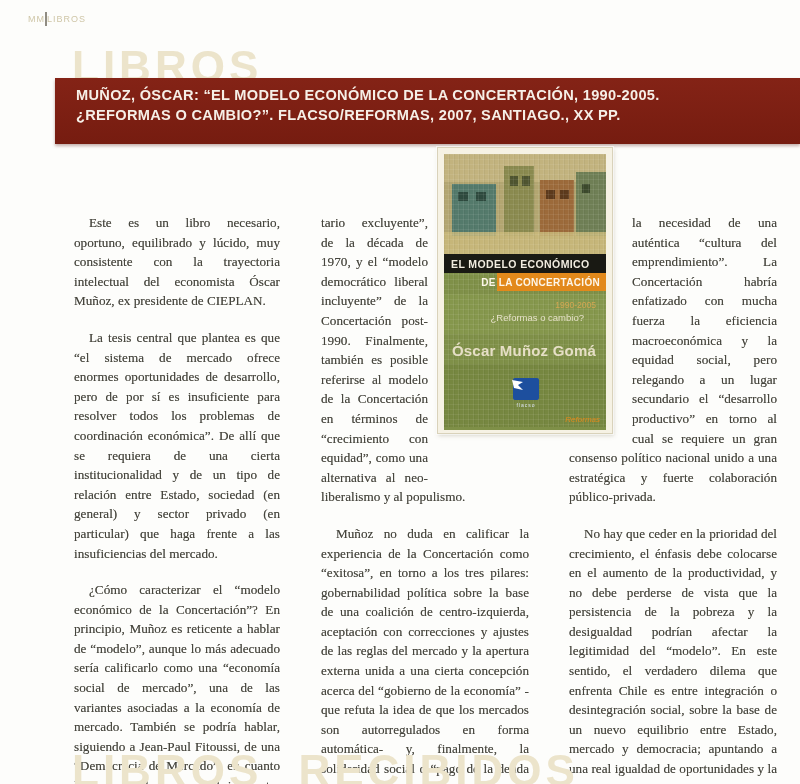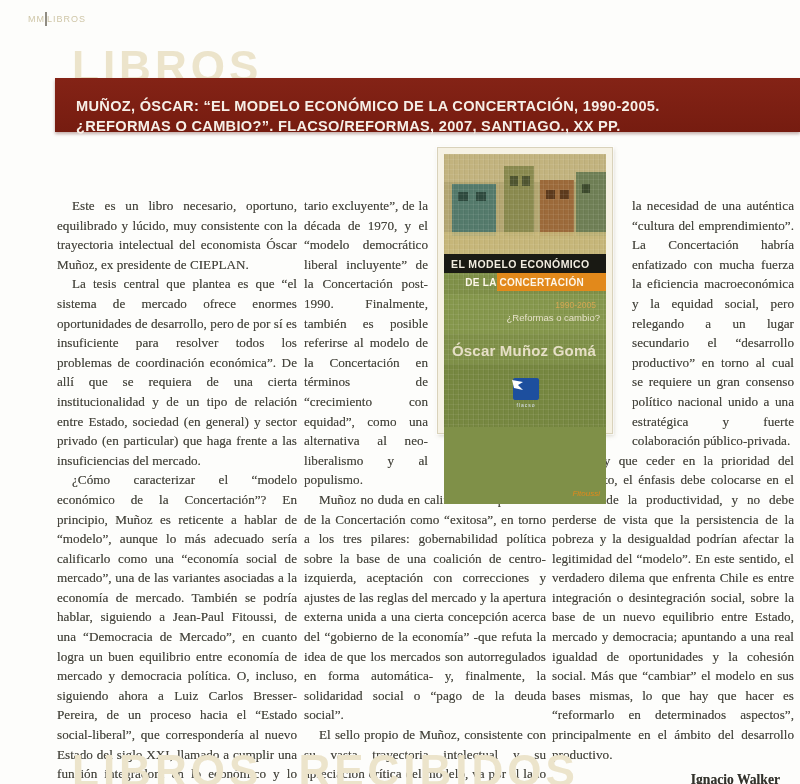--- a/index.html
+++ b/index.html
@@ -12,65 +12,65 @@
   .folio{position:absolute;left:28px;top:12px;font-family:"Liberation Sans",sans-serif;
     font-size:9px;letter-spacing:1px;color:#cfc6a8;display:flex;align-items:center;}
   .folio .bar{display:inline-block;width:2px;height:14px;background:#6b655a;opacity:.75;}
   
   .wm{position:absolute;font-family:"Liberation Sans",sans-serif;font-weight:bold;
     color:#ece4cb;letter-spacing:4px;z-index:1;white-space:nowrap;}
   .wm-top{left:72px;top:42px;font-size:44px;}
   .wm-bottom{left:72px;top:746px;font-size:44px;word-spacing:20px;}
   
   .banner{
-    position:absolute;left:55px;top:78px;width:745px;height:54px;z-index:2;
+    position:absolute;left:55px;top:78px;width:745px;height:66px;z-index:2;
     background:linear-gradient(#842316,#761c10);
     box-shadow:0 2px 3px rgba(90,30,20,.35);
-    padding:18px 10px 0 21px;box-sizing:border-box;
+    padding:7px 10px 0 21px;box-sizing:border-box;
   }
   .banner-line{
     font-family:"Liberation Sans",sans-serif;font-weight:bold;font-size:14.6px;
     line-height:20px;color:#f6efe7;letter-spacing:.3px;white-space:nowrap;
   }
   
   .col{position:absolute;top:196px;font-size:13.2px;line-height:19.6px;
     color:#46453d;text-align:justify;z-index:1;
     text-shadow:0 0 .5px rgba(70,69,61,.55);}
   .col1{left:57px;width:240px;}
   .col2{left:304px;width:242px;}
   .col3{left:552px;width:242px;}
-  .col p{margin:0;text-indent:15px;}
+  .col p{margin:17px;text-indent:15px;}
   .col p.cont{text-indent:0;}
   .spacer-r{float:right;width:118px;height:278px;}
   .spacer-l{float:left;width:80px;height:252px;}
   .sig{margin-top:6px;text-align:right;padding-right:14px;}
   .sig-name{font-weight:bold;font-size:13.6px;color:#33322c;}
   
   .book{
     position:absolute;left:437px;top:147px;width:176px;height:287px;z-index:3;
     background:#f6f2e4;border:1px solid #d9d2ba;box-sizing:border-box;
     padding:6px;box-shadow:0 0 0 1px rgba(255,255,255,.6),1px 2px 4px rgba(120,110,80,.25);
   }
-  .cover{position:relative;width:162px;height:350px;overflow:hidden;background:#7f9048;}
+  .cover{position:relative;width:162px;height:276px;overflow:hidden;background:#7f9048;}
   .cover svg{position:absolute;left:0;top:0;}
   .band-black{
     position:absolute;left:0;top:100px;width:100%;height:19px;background:#191913;
     display:flex;align-items:center;padding-left:7px;box-sizing:border-box;
   }
   .band-black span{font-family:"Liberation Sans",sans-serif;font-weight:bold;
     font-size:10.5px;letter-spacing:.4px;color:#f1ece0;white-space:nowrap;}
   .band-orange{
     position:absolute;left:33%;top:119px;width:67%;height:18px;background:#e2891b;
-    display:flex;align-items:center;justify-content:flex-end;padding-right:22px;box-sizing:border-box;
+    display:flex;align-items:center;justify-content:flex-end;padding-right:6px;box-sizing:border-box;
   }
   .band-orange span{font-family:"Liberation Sans",sans-serif;font-weight:bold;
     font-size:10px;letter-spacing:.3px;color:#fdf6e9;white-space:nowrap;}
   .cov-years{position:absolute;right:10px;top:146px;font-family:"Liberation Sans",sans-serif;
     font-size:8.5px;color:#d3a651;text-align:right;}
-  .cov-question{position:absolute;right:6px;top:158px;font-family:"Liberation Sans",sans-serif;
+  .cov-question{position:absolute;right:22px;top:158px;font-family:"Liberation Sans",sans-serif;
     font-size:9.5px;color:#e7e2ca;text-align:right;}
   .cov-author{position:absolute;right:10px;top:188px;font-family:"Liberation Sans",sans-serif;
     font-weight:bold;font-size:15px;color:#e6dfc6;text-align:right;letter-spacing:.2px;}
   .cov-logo{position:absolute;left:66px;top:224px;width:32px;text-align:center;}
   .cov-logo .sq{width:26px;height:22px;margin:0 auto;background:#1d4f9e;border-radius:2px;
     display:flex;align-items:center;justify-content:center;}
   .cov-logo .word{display:block;font-family:"Liberation Sans",sans-serif;font-size:5px;
     color:#dce4f2;letter-spacing:1px;margin-top:2px;}
   .cov-catalonia{position:absolute;right:6px;bottom:6px;font-family:"Liberation Sans",sans-serif;
     font-size:8px;color:#e2891b;font-style:italic;}
@@ -132,21 +132,21 @@
       <div class="cov-question">¿Reformas o cambio?</div>
       <div class="cov-author">Óscar Muñoz Gomá</div>
       <div class="cov-logo">
         <div class="sq">
           <svg width="16" height="14" viewBox="0 0 16 14" aria-hidden="true">
             <path d="M2 2 L13 4 L8 7 L13 12 L4 10 Z" fill="#ffffff"></path>
           </svg>
         </div>
         <span class="word">flacso</span>
       </div>
-      <div class="cov-catalonia">Fitoussi</div>
+      <div class="cov-catalonia">Reformas</div>
     </div>
   </div>
 
   <div class="col col1">
     <p>Este es un libro necesario, oportuno, equilibrado y lúcido, muy consistente con la trayectoria intelectual del economista Óscar Muñoz, ex presidente de CIEPLAN.</p>
     <p>La tesis central que plantea es que “el sistema de mercado ofrece enormes oportunidades de desarrollo, pero de por sí es insuficiente para resolver todos los problemas de coordinación económica”. De allí que se requiera de una cierta institucionalidad y de un tipo de relación entre Estado, sociedad (en general) y sector privado (en particular) que haga frente a las insuficiencias del mercado.</p>
     <p>¿Cómo caracterizar el “modelo económico de la Concertación”? En principio, Muñoz es reticente a hablar de “modelo”, aunque lo más adecuado sería calificarlo como una “economía social de mercado”, una de las variantes asociadas a la economía de mercado. También se podría hablar, siguiendo a Jean-Paul Fitoussi, de una “Democracia de Mercado”, en cuanto logra un buen equilibrio entre economía de mercado y democracia política. O, incluso, siguiendo ahora a Luiz Carlos Bresser-Pereira, de un proceso hacia el “Estado social-liberal”, que correspondería al nuevo Estado del siglo XXI, llamado a cumplir una función integradora en lo económico y lo social. También es apropiada, nos dice el autor, la distinción que hace Manuel Castells entre el “modelo liberal autori-</p>
   </div>
 
   <div class="col col2">

